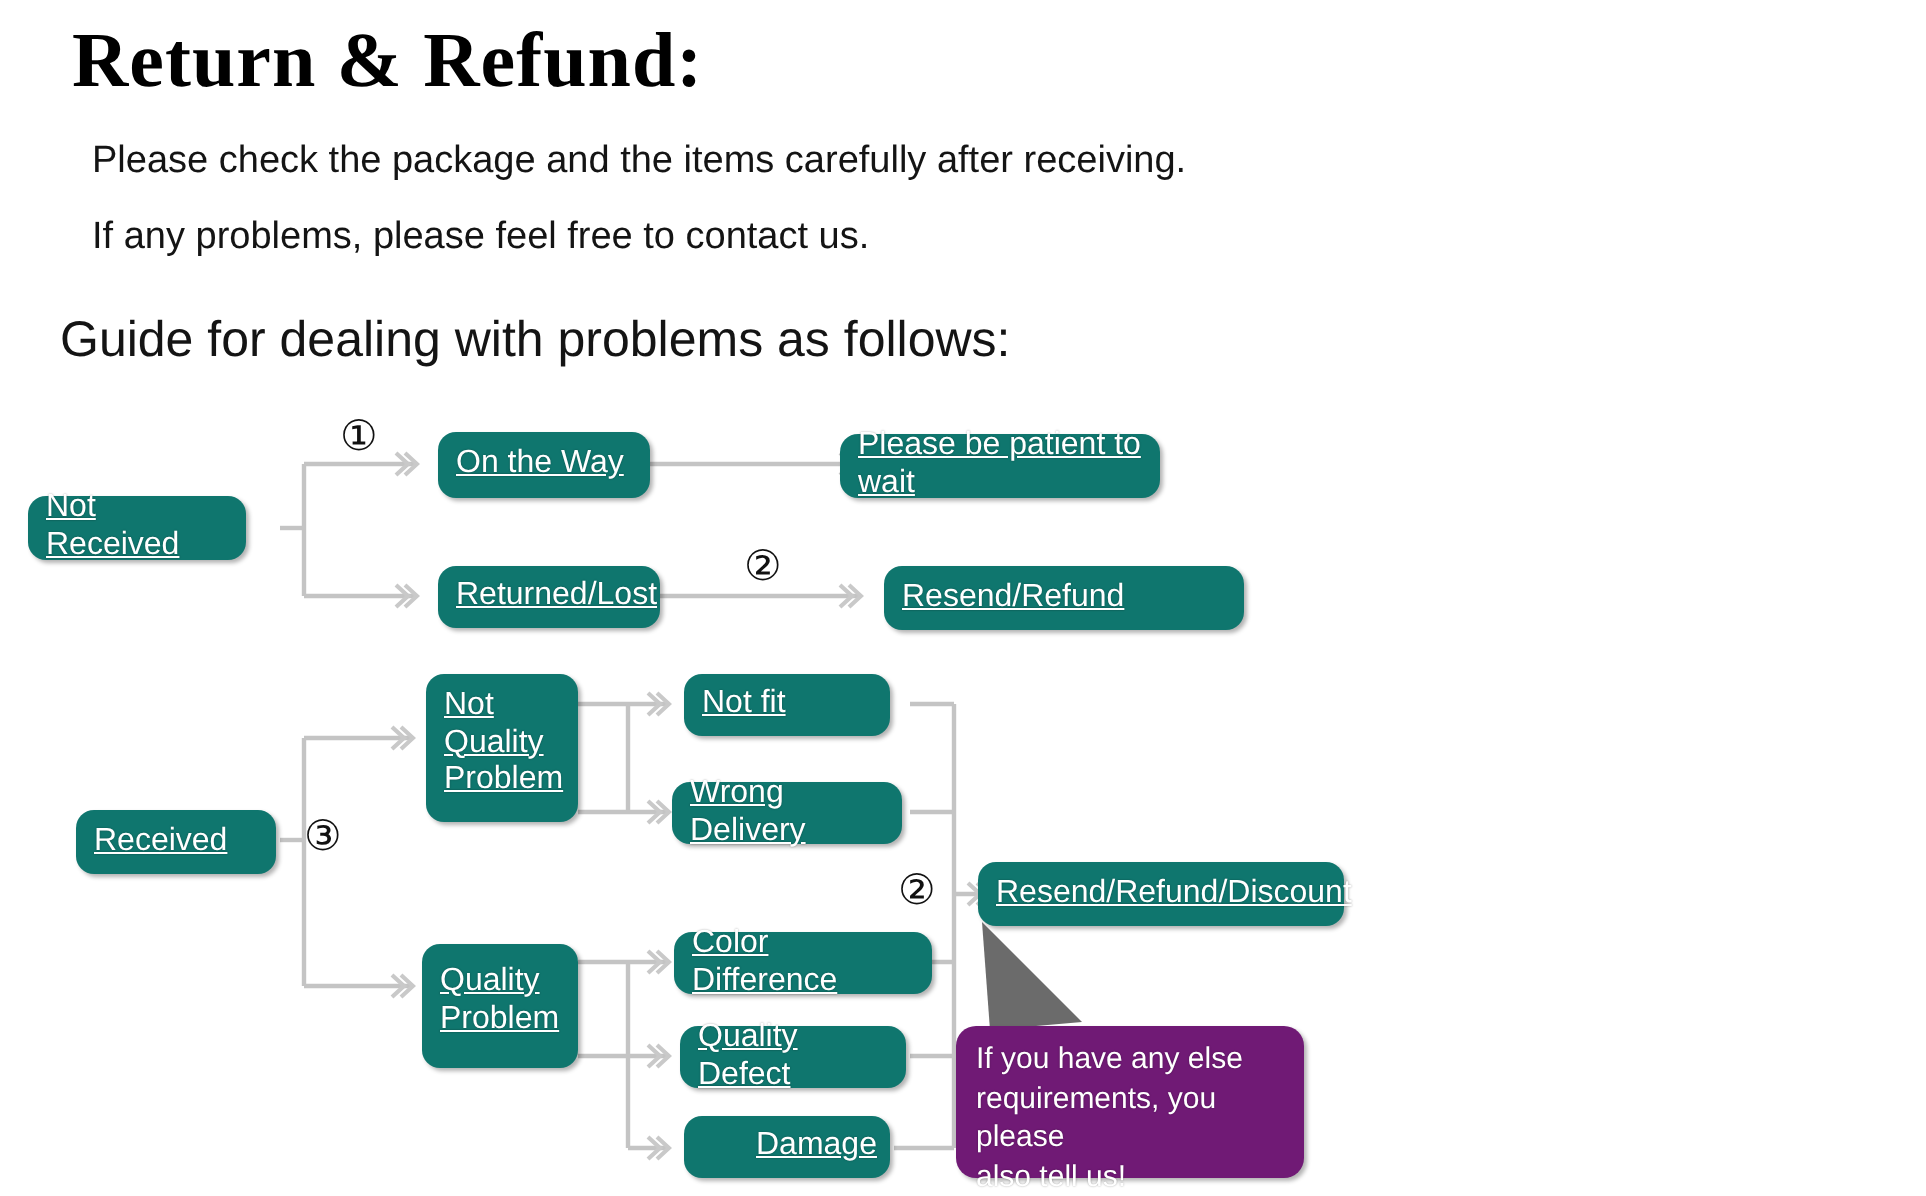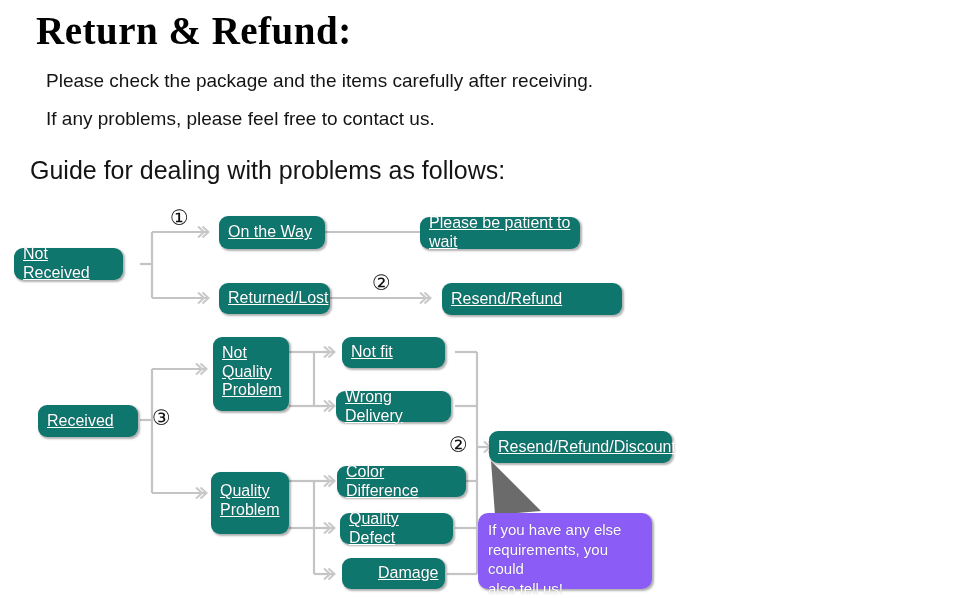--- a/index.html
+++ b/index.html
@@ -47,21 +47,21 @@
 
   .marker{
     position:absolute;color:#111;font-size:21px;
     font-family:"DejaVu Sans",sans-serif;line-height:1;
     background:transparent;
   }
 
   
   #bubble{
     position:absolute;left:478px;top:513px;width:174px;height:76px;
-    background:#8b5cf6;color:#fff;border-radius:10px;
+    background:#701a75;color:#fff;border-radius:10px;
     box-shadow:1.5px 1.5px 2px rgba(0,0,0,.30);
     font-size:15px;line-height:1.30;
     padding:7px 9px 0 10px;box-sizing:border-box;
     text-shadow:0 0 1px rgba(0,0,0,.35);
   }
   #bubble-tail{
     position:absolute;left:489px;top:461px;width:60px;height:58px;
   }
 </style>
 </head>
@@ -192,18 +192,18 @@
     <div class="node" style="left:489px;top:431px;width:183px;height:32px;">
       <span>Resend/Refund/Discount</span>
     </div>
 
     <svg id="bubble-tail" viewBox="0 0 60 58">
       <path d="M2,0 L52,50 L6,54 Z" fill="#6b6b6b"></path>
     </svg>
 
     <div id="bubble">
       <div>If you have any else</div>
-      <div>requirements, you could</div>
+      <div>requirements, you please</div>
       <div>also tell us!</div>
     </div>
 
   </div>
 </div>
 
 </body></html>

